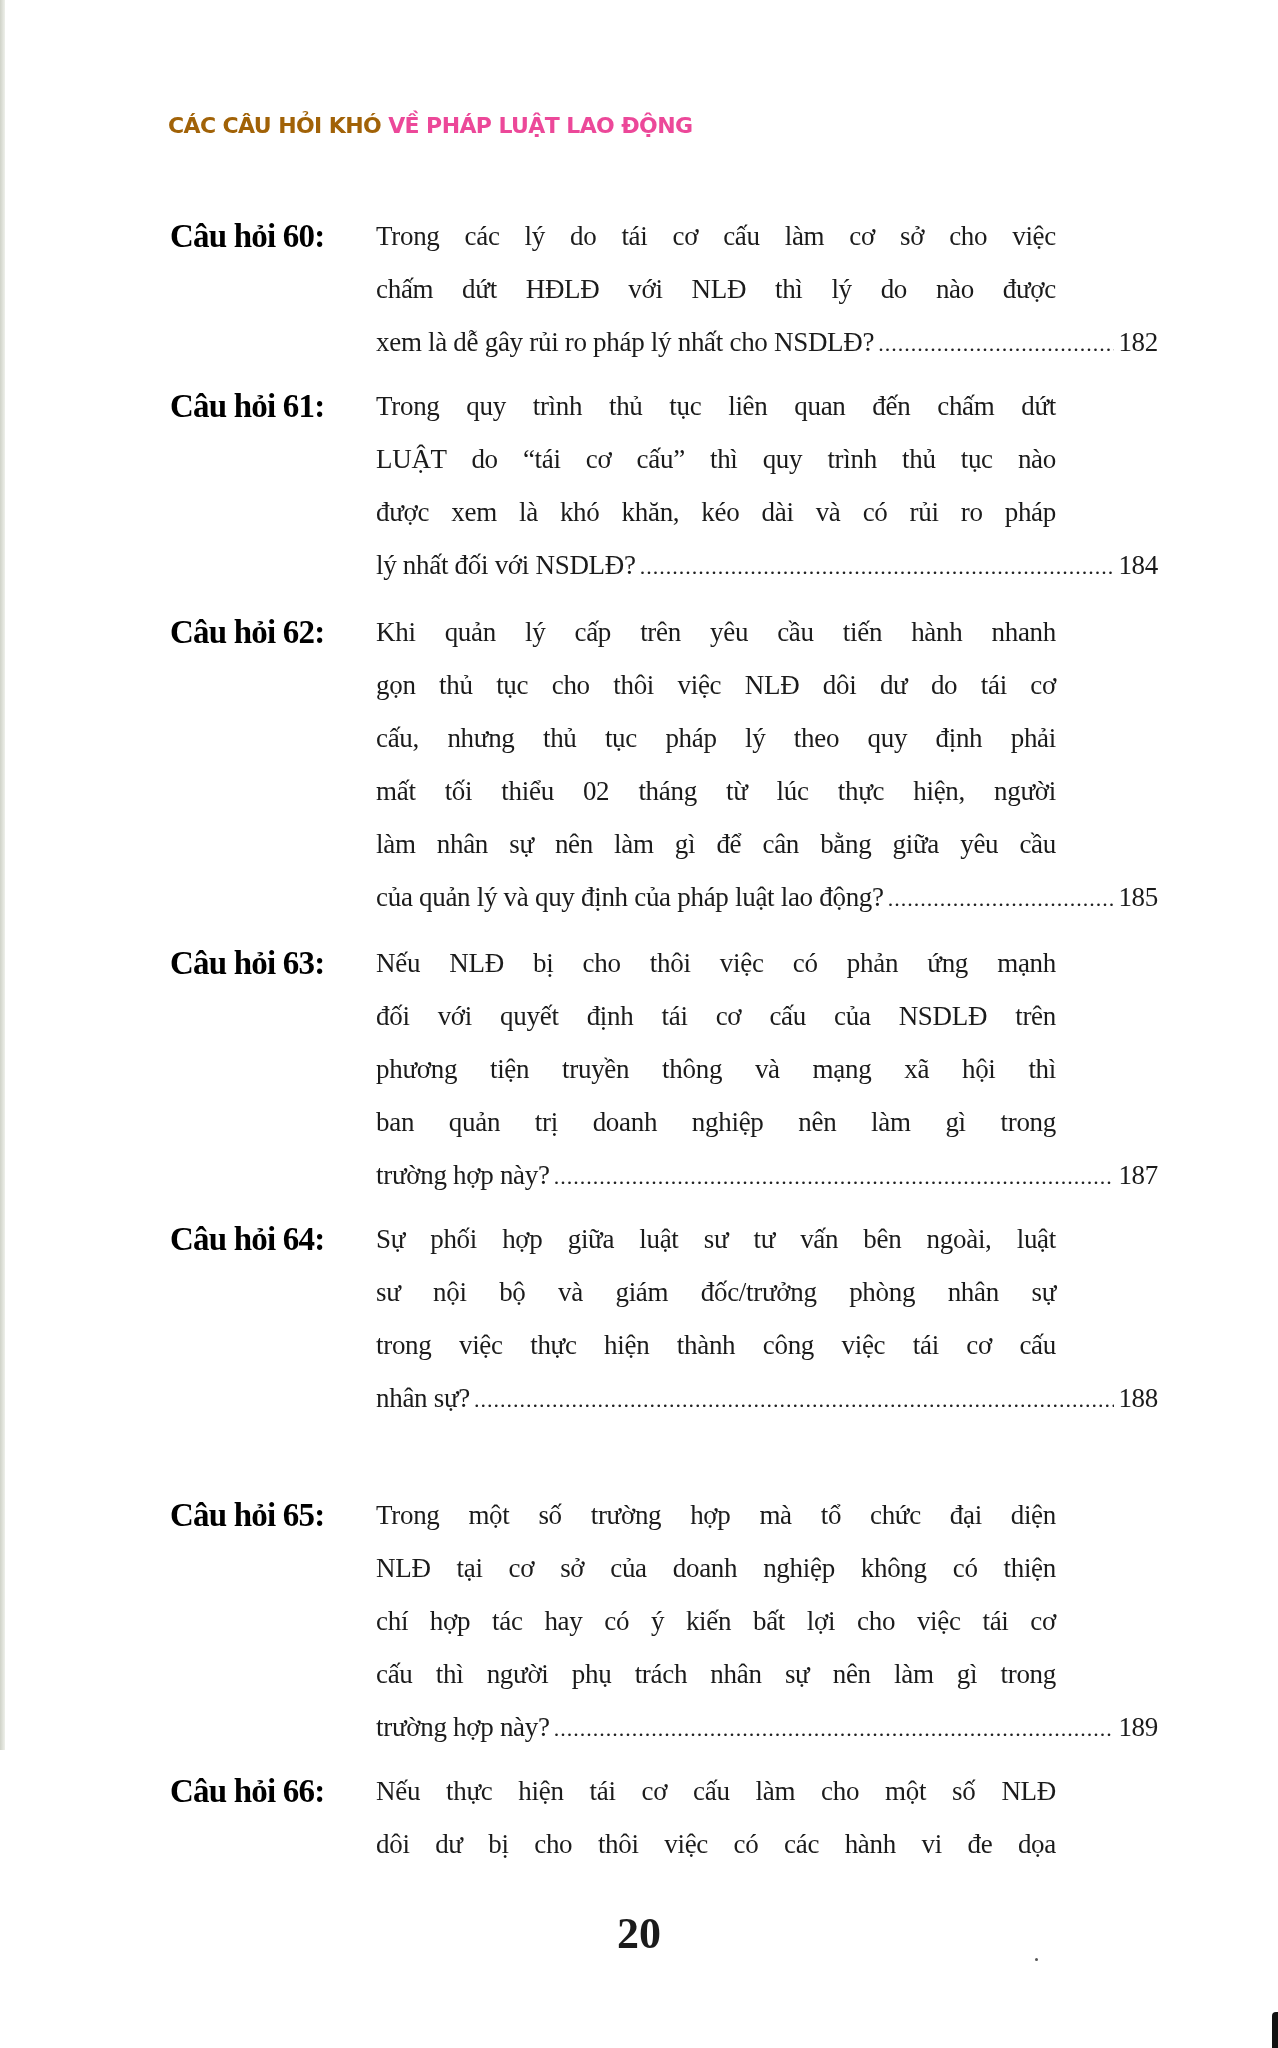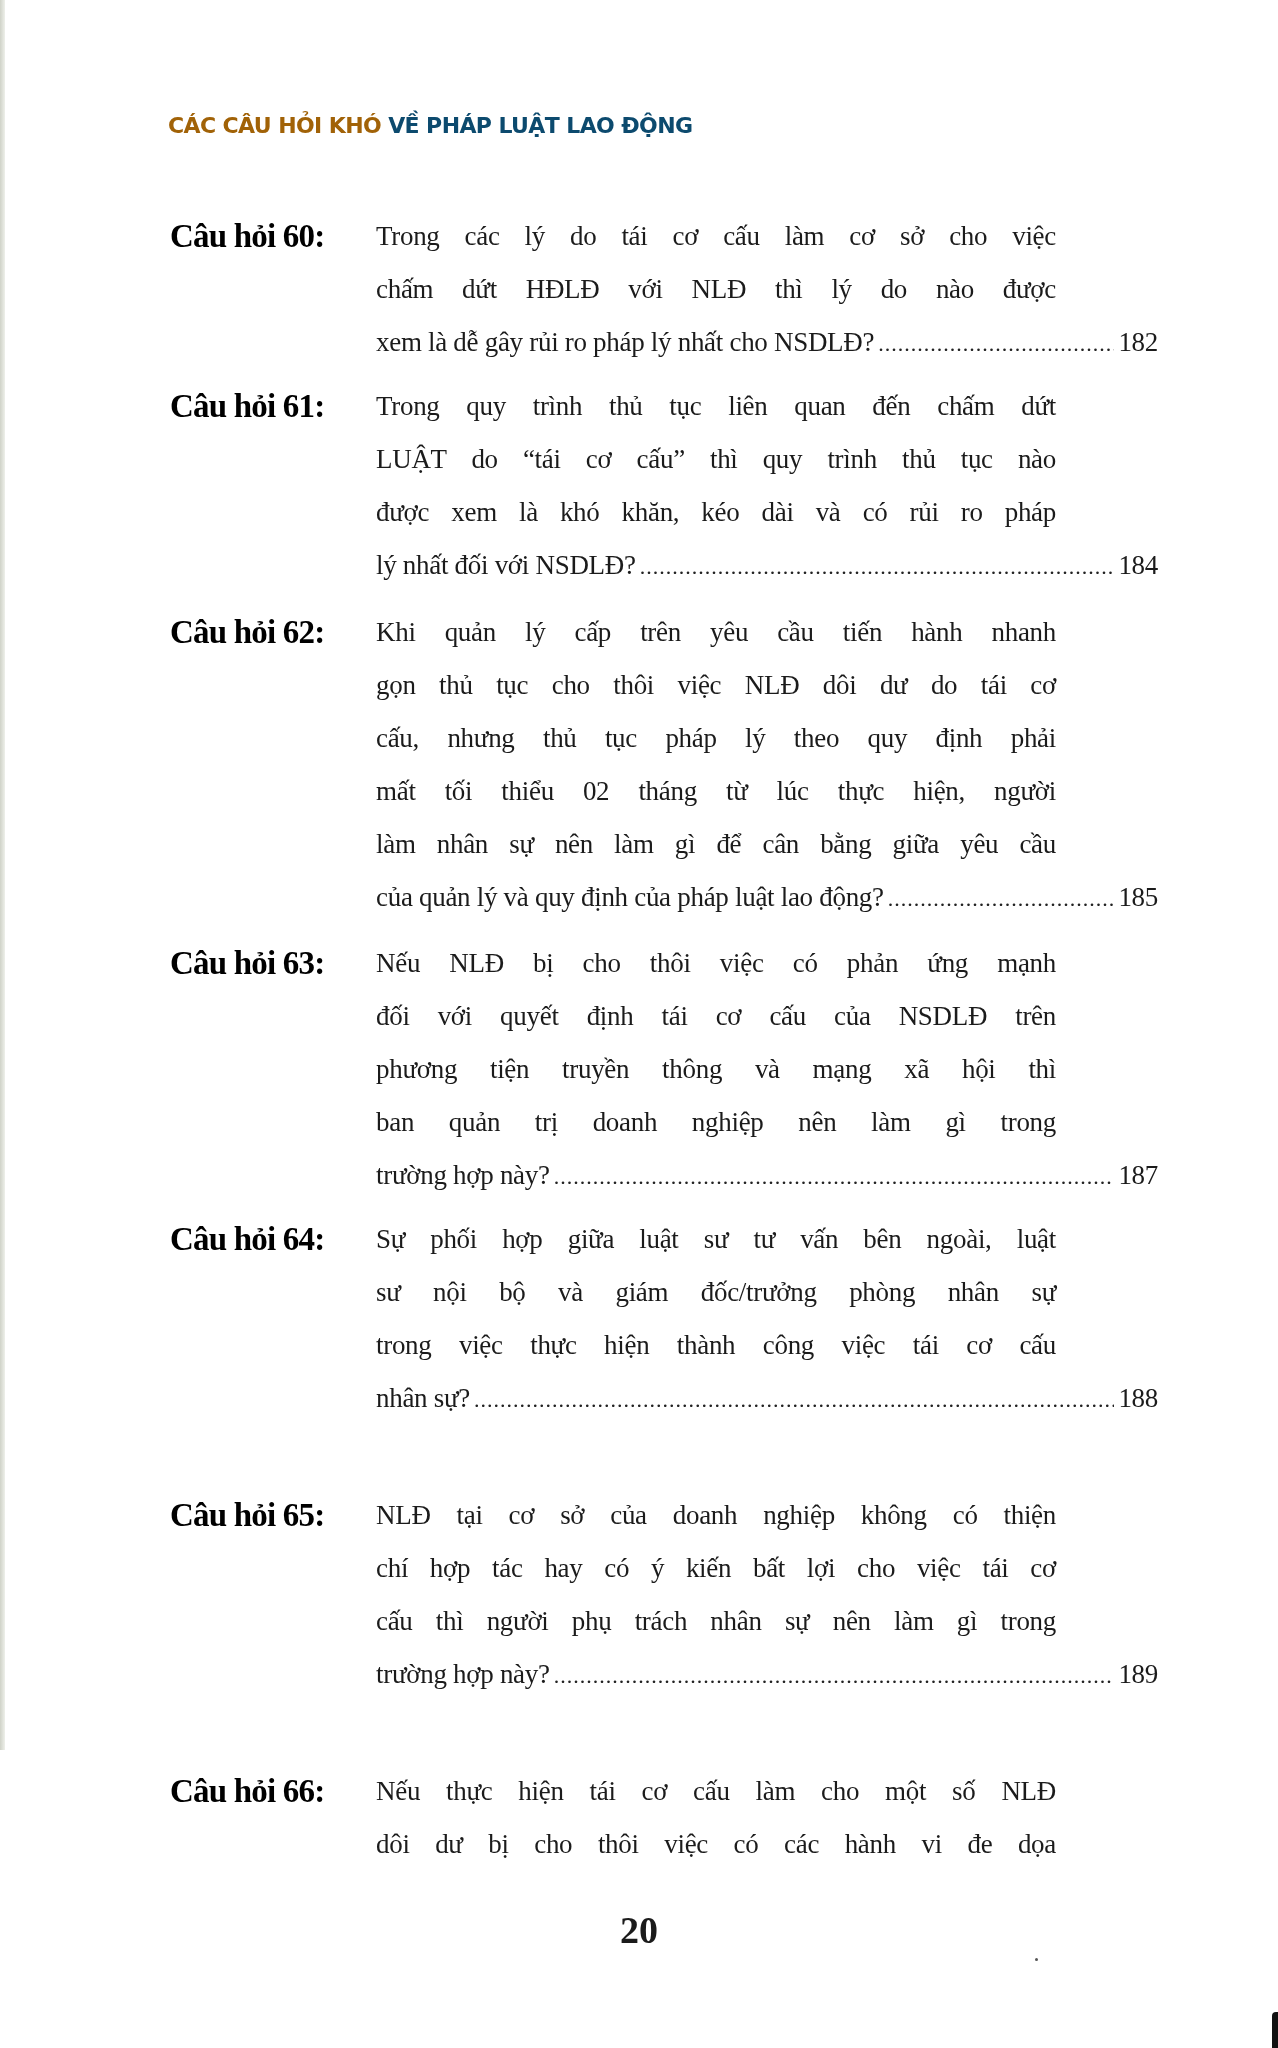--- a/index.html
+++ b/index.html
@@ -14,21 +14,21 @@
   .edge-right-mark {
     position:absolute; right:0; bottom:0; width:6px; height:36px; background:#111;
     border-top-left-radius:4px;
   }
   .running-header {
     position:absolute; left:168px; top:113px;
     font-family:"DejaVu Sans", "Liberation Sans", sans-serif; font-weight:bold;
     font-size:22px; letter-spacing:-0.6px; white-space:nowrap;
   }
   .running-header .h-black { color:#a16207; }
-  .running-header .h-blue { color:#0c4a6e; }
+  .running-header .h-blue { color:#ec4899; }
   .toc { position:absolute; left:0; top:0; width:100%; }
   .entry { position:absolute; left:0; width:100%; }
   .label {
     position:absolute; left:170px; top:0;
     color:#000000; font-weight:bold; font-size:33px; line-height:53px;
     letter-spacing:-0.8px; white-space:nowrap;
   }
   .lines { position:absolute; left:376px; top:0; width:782px; }
   .line {
     height:53px; line-height:53px; font-size:27px; white-space:nowrap;
@@ -40,21 +40,21 @@
   .line.last .leader {
     flex:1 1 auto; overflow:hidden; white-space:nowrap; margin:0 4px;
     font-size:22px; letter-spacing:1px; color:#222;
   }
   .line.last .leader::before {
     content:"................................................................................................................................................................";
   }
   .line.last .pg { flex:0 0 auto; }
   .page-number {
     position:absolute; left:0; width:1278px; top:1908px; text-align:center;
-    font-size:38px; font-weight:bold; color:#1b1b1b;
+    font-size:44px; font-weight:bold; color:#1b1b1b;
   }
   .dot-mark { position:absolute; left:1035px; top:1958px; width:3px; height:3px; background:#555; border-radius:50%; }
 </style>
 </head>
 <body>
 
 <div class="edge-left"></div>
 <div class="edge-right-mark"></div>
 
 <div class="running-header">
@@ -132,20 +132,21 @@
         <span class="txt">nhân sự?</span>
         <span class="leader"></span>
         <span class="pg">188</span>
       </div>
     </div>
   </div>
 
   <div class="entry" style="top:1489px;">
     <div class="label">Câu hỏi 65:</div>
     <div class="lines">
+      <div class="line justify">Trong một số trường hợp mà tổ chức đại diện</div>
       <div class="line justify">NLĐ tại cơ sở của doanh nghiệp không có thiện</div>
       <div class="line justify">chí hợp tác hay có ý kiến bất lợi cho việc tái cơ</div>
       <div class="line justify">cấu thì người phụ trách nhân sự nên làm gì trong</div>
       <div class="line last">
         <span class="txt">trường hợp này?</span>
         <span class="leader"></span>
         <span class="pg">189</span>
       </div>
     </div>
   </div>

